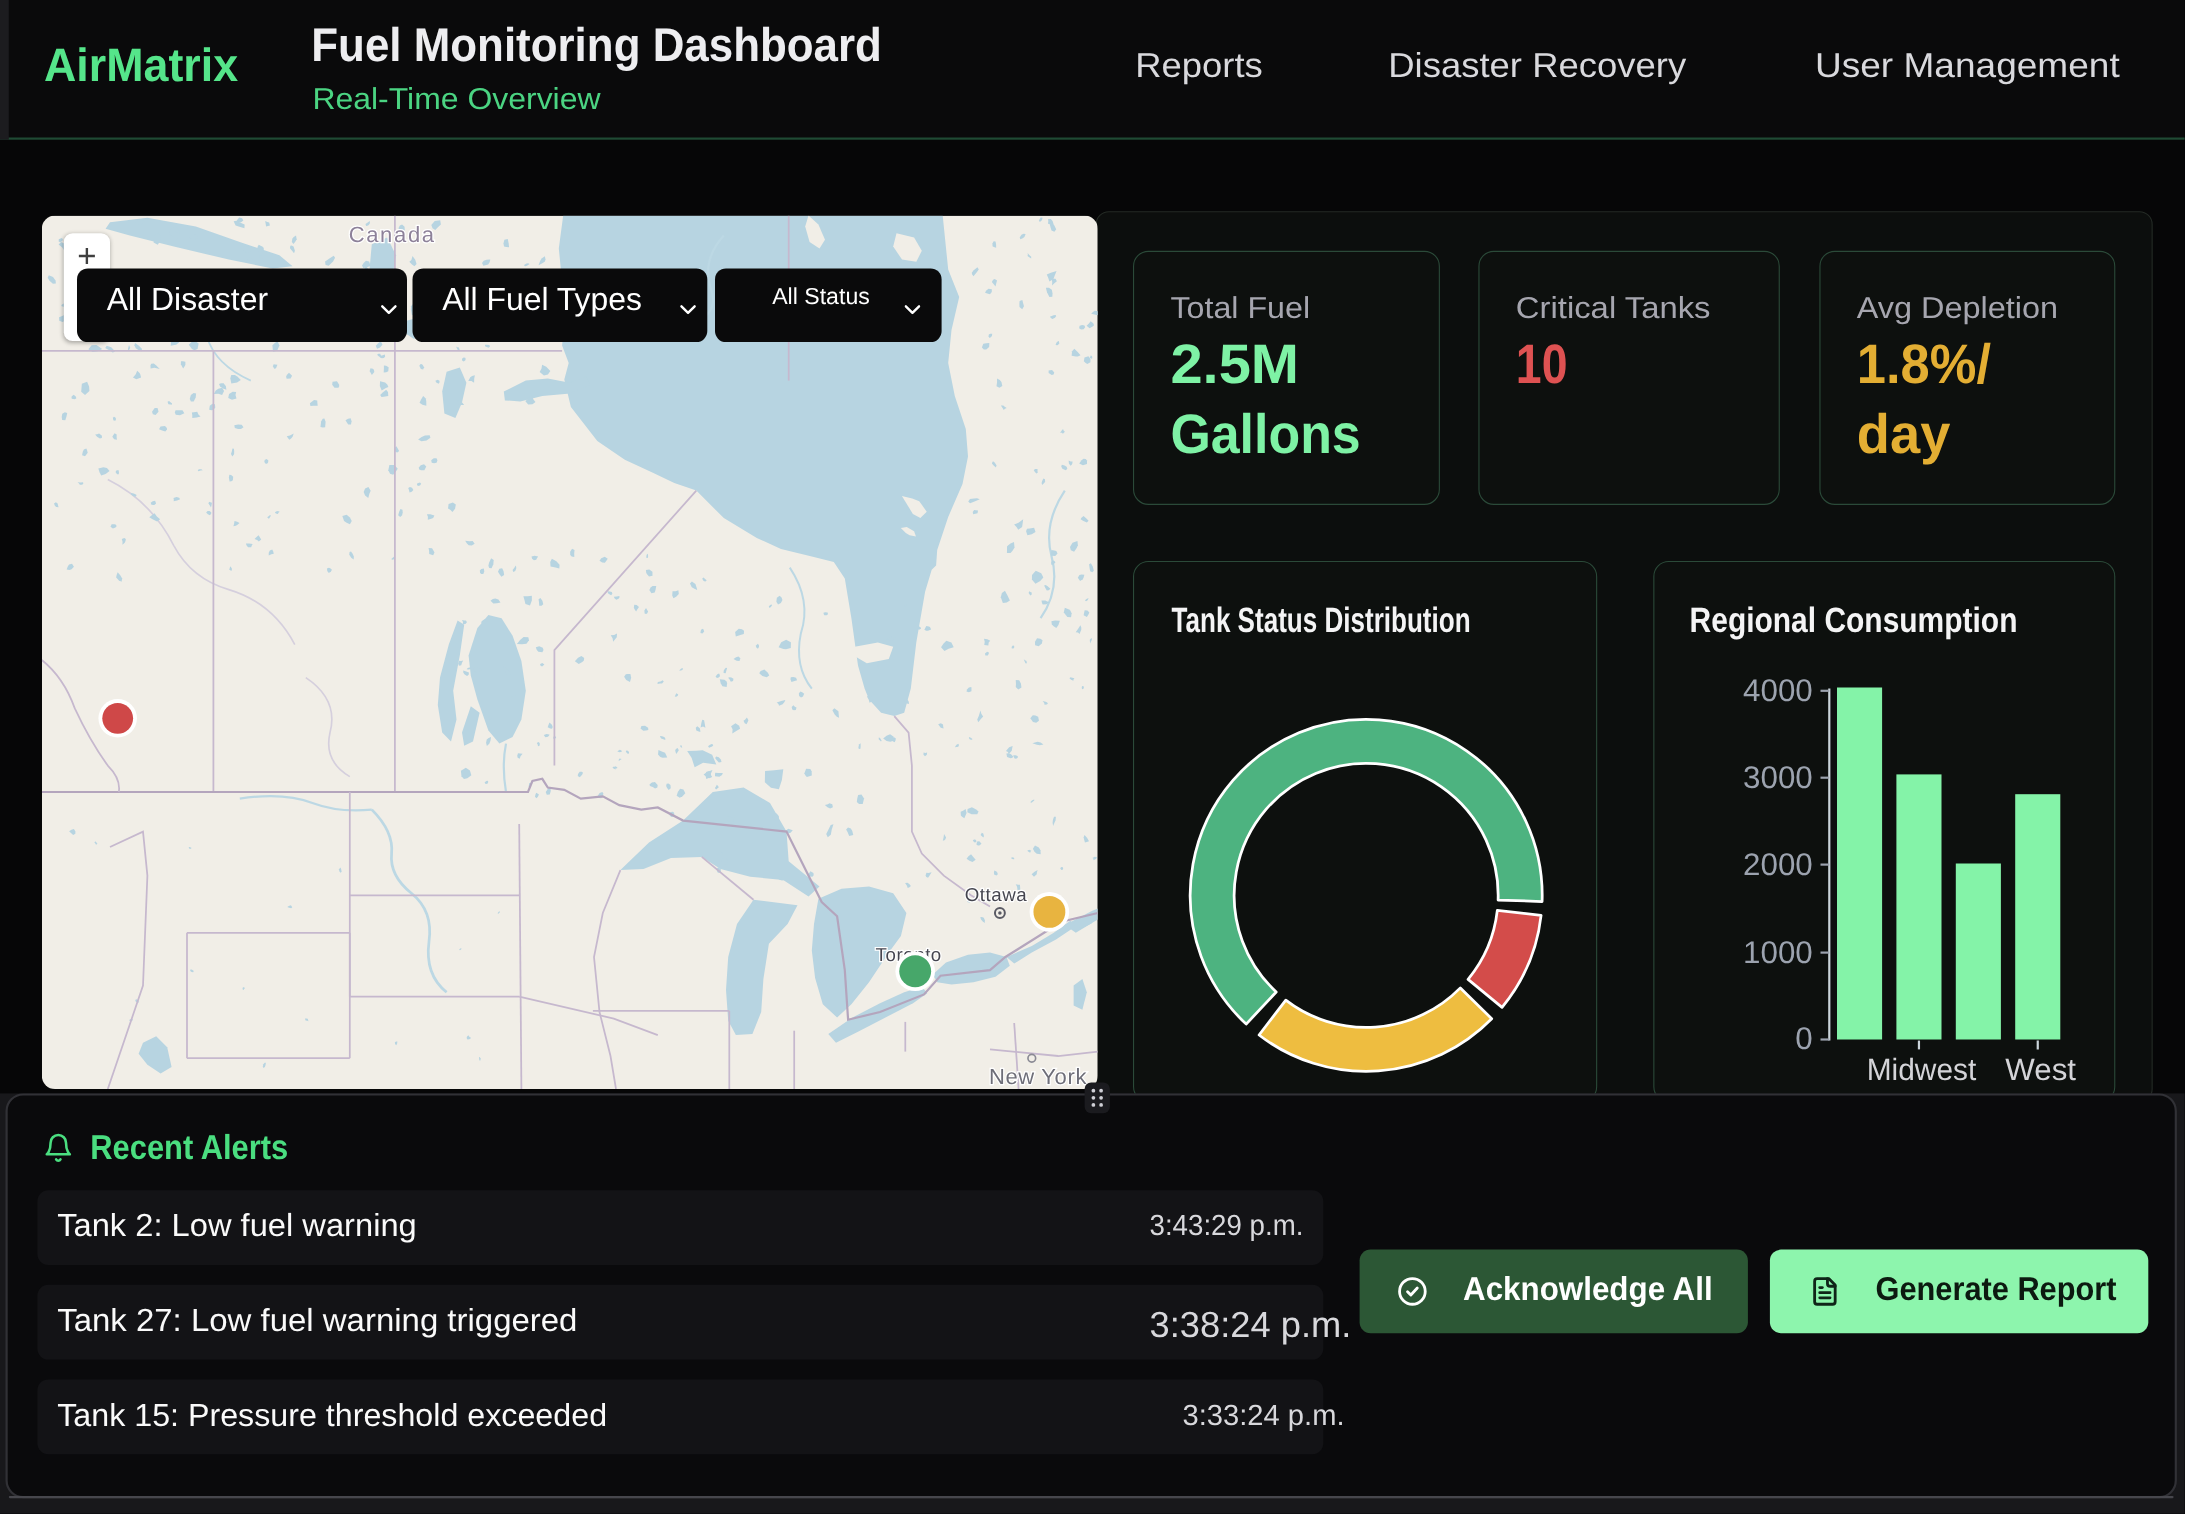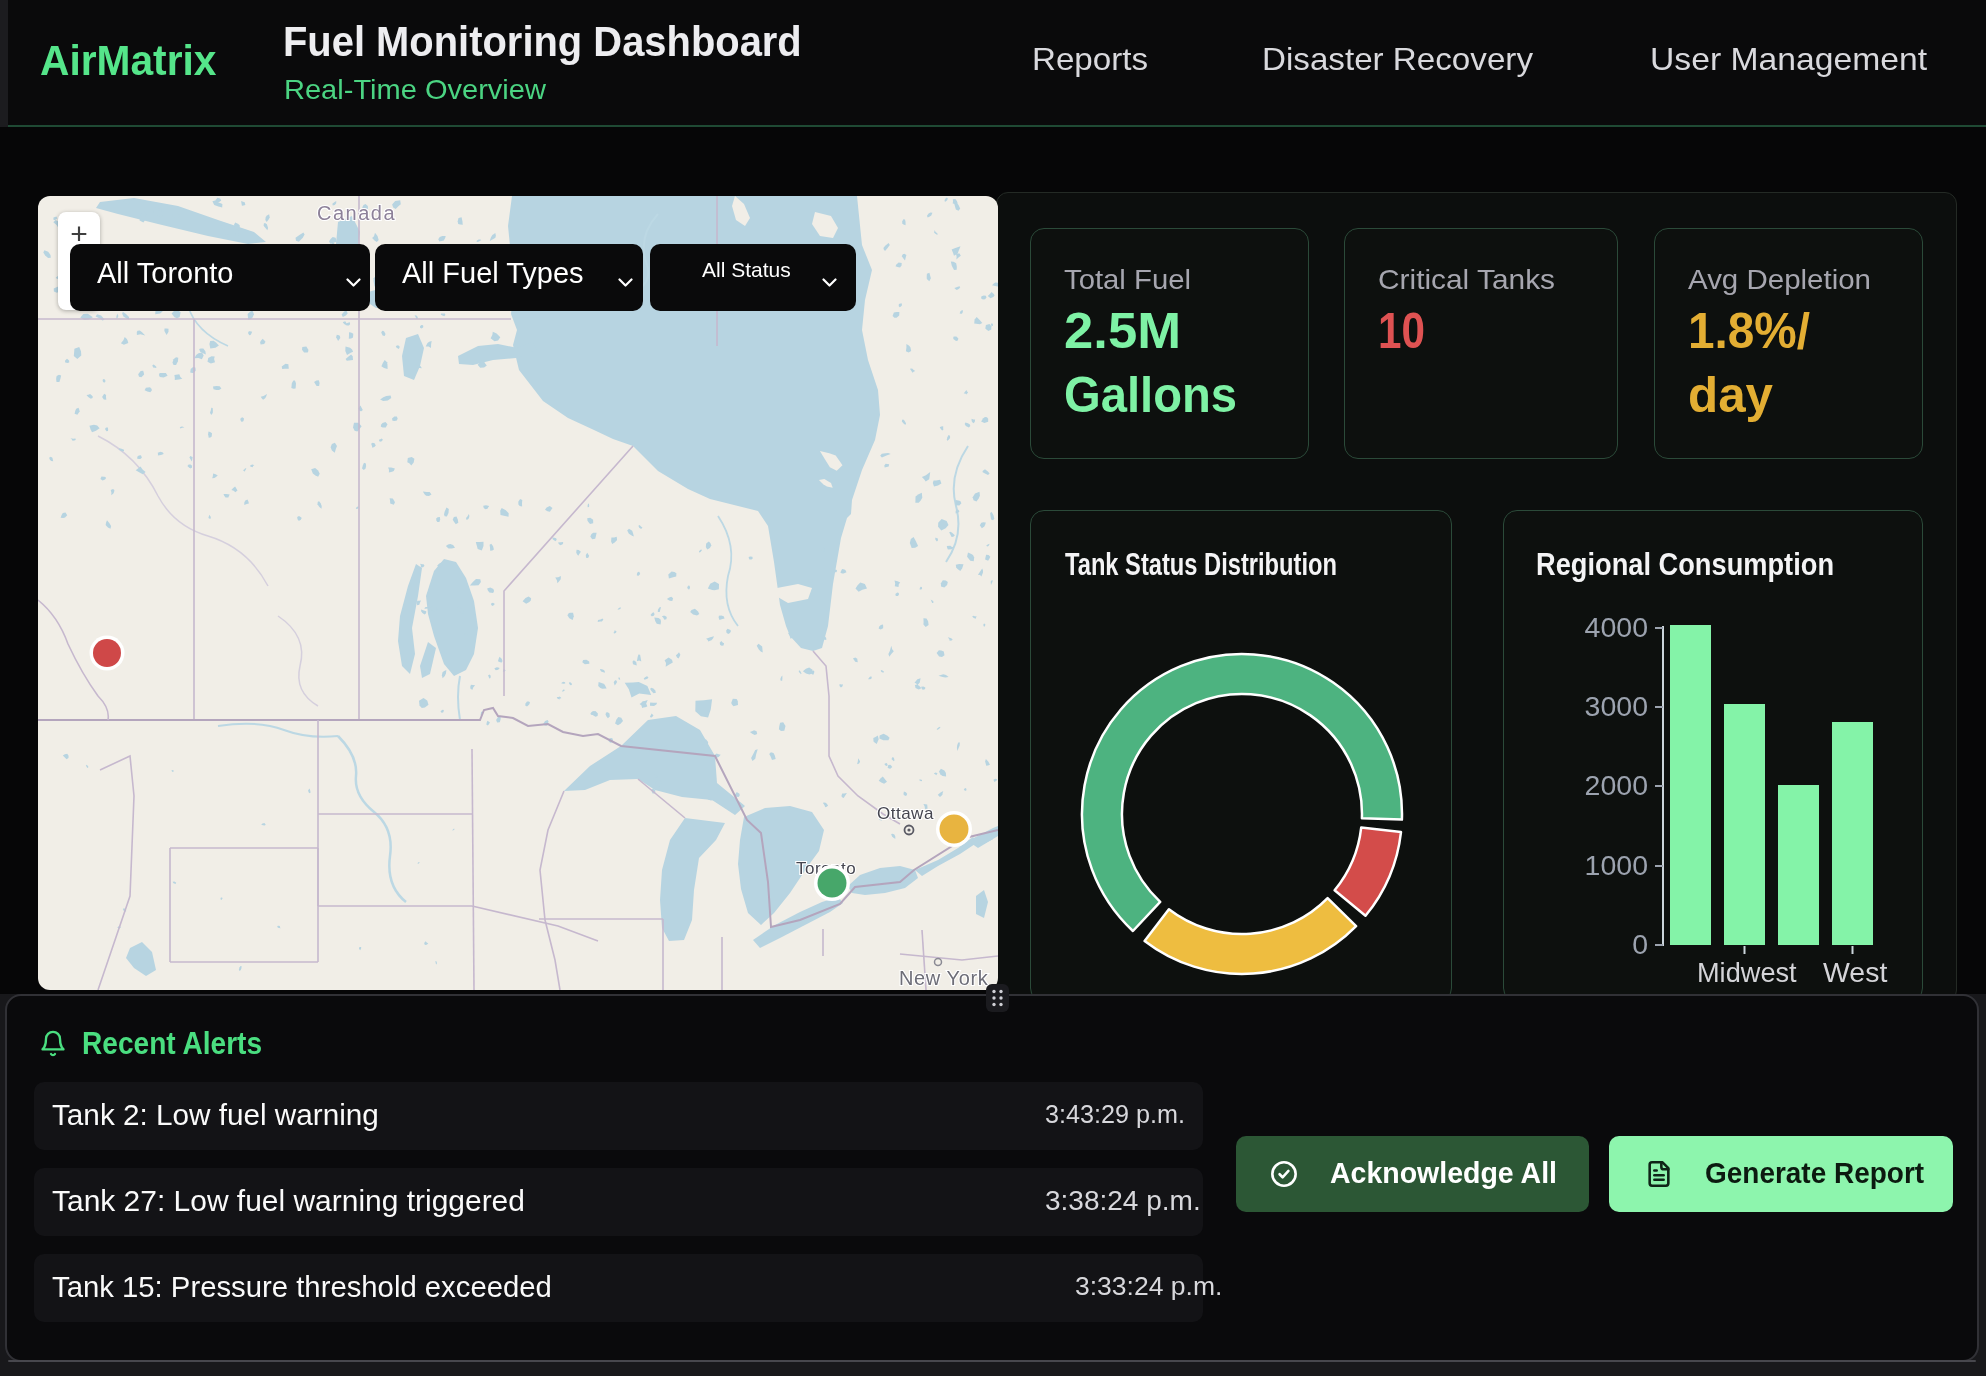--- a/index.html
+++ b/index.html
@@ -563,25 +563,25 @@
 <div class="abs" style="left:1378px;top:306.1px;font-size:50.5px;font-weight:700;color:#de5252;line-height:1;white-space:nowrap;transform:scaleX(0.836);transform-origin:left top;">10</div>
 <div class="abs" style="left:1688px;top:306.1px;font-size:50.5px;font-weight:700;color:#e3ae33;line-height:1;white-space:nowrap;transform:scaleX(0.945);transform-origin:left top;">1.8%/</div>
 <div class="abs" style="left:1688px;top:370.1px;font-size:50.5px;font-weight:700;color:#e3ae33;line-height:1;white-space:nowrap;transform:scaleX(0.977);transform-origin:left top;">day</div>
 <div class="abs" style="left:1065px;top:548.3px;font-size:32px;font-weight:700;color:#f4f4f5;line-height:1;white-space:nowrap;transform:scaleX(0.740);transform-origin:left top;">Tank Status Distribution</div>
 <div class="abs" style="left:1536px;top:548.3px;font-size:32px;font-weight:700;color:#f4f4f5;line-height:1;white-space:nowrap;transform:scaleX(0.851);transform-origin:left top;">Regional Consumption</div>
 <div class="abs" style="left:82px;top:1028.3px;font-size:31.5px;font-weight:700;color:#4ade80;line-height:1;white-space:nowrap;transform:scaleX(0.892);transform-origin:left top;">Recent Alerts</div>
 <div class="abs" style="left:52px;top:1100.6px;font-size:29px;font-weight:400;color:#fafafa;line-height:1;white-space:nowrap;transform:scaleX(1.024);transform-origin:left top;">Tank 2: Low fuel warning</div>
 <div class="abs" style="left:52px;top:1186.6px;font-size:29px;font-weight:400;color:#fafafa;line-height:1;white-space:nowrap;transform:scaleX(1.033);transform-origin:left top;">Tank 27: Low fuel warning triggered</div>
 <div class="abs" style="left:52px;top:1272.6px;font-size:29px;font-weight:400;color:#fafafa;line-height:1;white-space:nowrap;transform:scaleX(1.010);transform-origin:left top;">Tank 15: Pressure threshold exceeded</div>
 <div class="abs" style="left:1045px;top:1100.9px;font-size:26.5px;font-weight:400;color:#d8d8dc;line-height:1;white-space:nowrap;transform:scaleX(0.950);transform-origin:left top;">3:43:29 p.m.</div>
-<div class="abs" style="left:1045px;top:1186.9px;font-size:28px;font-weight:400;color:#d8d8dc;line-height:1;white-space:nowrap;">3:38:24 p.m.</div>
+<div class="abs" style="left:1045px;top:1186.9px;font-size:33px;font-weight:400;color:#d8d8dc;line-height:1;white-space:nowrap;">3:38:24 p.m.</div>
 <div class="abs" style="left:1045px;top:1272.9px;font-size:26.5px;font-weight:400;color:#d8d8dc;line-height:1;white-space:nowrap;margin-left:30px;">3:33:24 p.m.</div>
 <div class="abs" style="left:1330px;top:1157.5px;font-size:30px;font-weight:700;color:#ffffff;line-height:1;white-space:nowrap;transform:scaleX(0.950);transform-origin:left top;">Acknowledge All</div>
 <div class="abs" style="left:1705px;top:1157.5px;font-size:30px;font-weight:700;color:#0c1a10;line-height:1;white-space:nowrap;transform:scaleX(0.932);transform-origin:left top;">Generate Report</div>
-<div class="abs" style="left:97px;top:258.6px;font-size:29px;font-weight:400;color:#ffffff;line-height:1;white-space:nowrap;">All Toronto</div>
+<div class="abs" style="left:97px;top:258.6px;font-size:29px;font-weight:400;color:#ffffff;line-height:1;white-space:nowrap;">All Disaster</div>
 <div class="abs" style="left:402px;top:258.6px;font-size:29px;font-weight:400;color:#ffffff;line-height:1;white-space:nowrap;text-align:right;">All Fuel Types</div>
 <div class="abs" style="left:702px;top:258.6px;font-size:21px;font-weight:400;color:#ffffff;line-height:1;white-space:nowrap;">All Status</div>
 <div class="abs" style="left:1697px;top:958.7px;font-size:28px;font-weight:400;color:#d4d4d8;line-height:1;white-space:nowrap;transform:scaleX(0.970);transform-origin:left top;">Midwest</div>
 <div class="abs" style="left:1823px;top:958.7px;font-size:28px;font-weight:400;color:#d4d4d8;line-height:1;white-space:nowrap;transform:scaleX(1.016);transform-origin:left top;">West</div>
 <div class="abs" style="left:8px;top:1359.5px;width:1968px;height:2.5px;background:#47474d;border-radius:2px;"></div>
 
 <div class="abs" style="left:986px;top:984px;width:23px;height:28px;background:#1b1b1f;border-radius:6px;"><svg width="23" height="28" viewBox="0 0 23 28">
       <circle cx="8" cy="7.5" r="1.7" fill="#d0d0d6"></circle>
       <circle cx="8" cy="14" r="1.7" fill="#d0d0d6"></circle>
       <circle cx="8" cy="20.5" r="1.7" fill="#d0d0d6"></circle>

